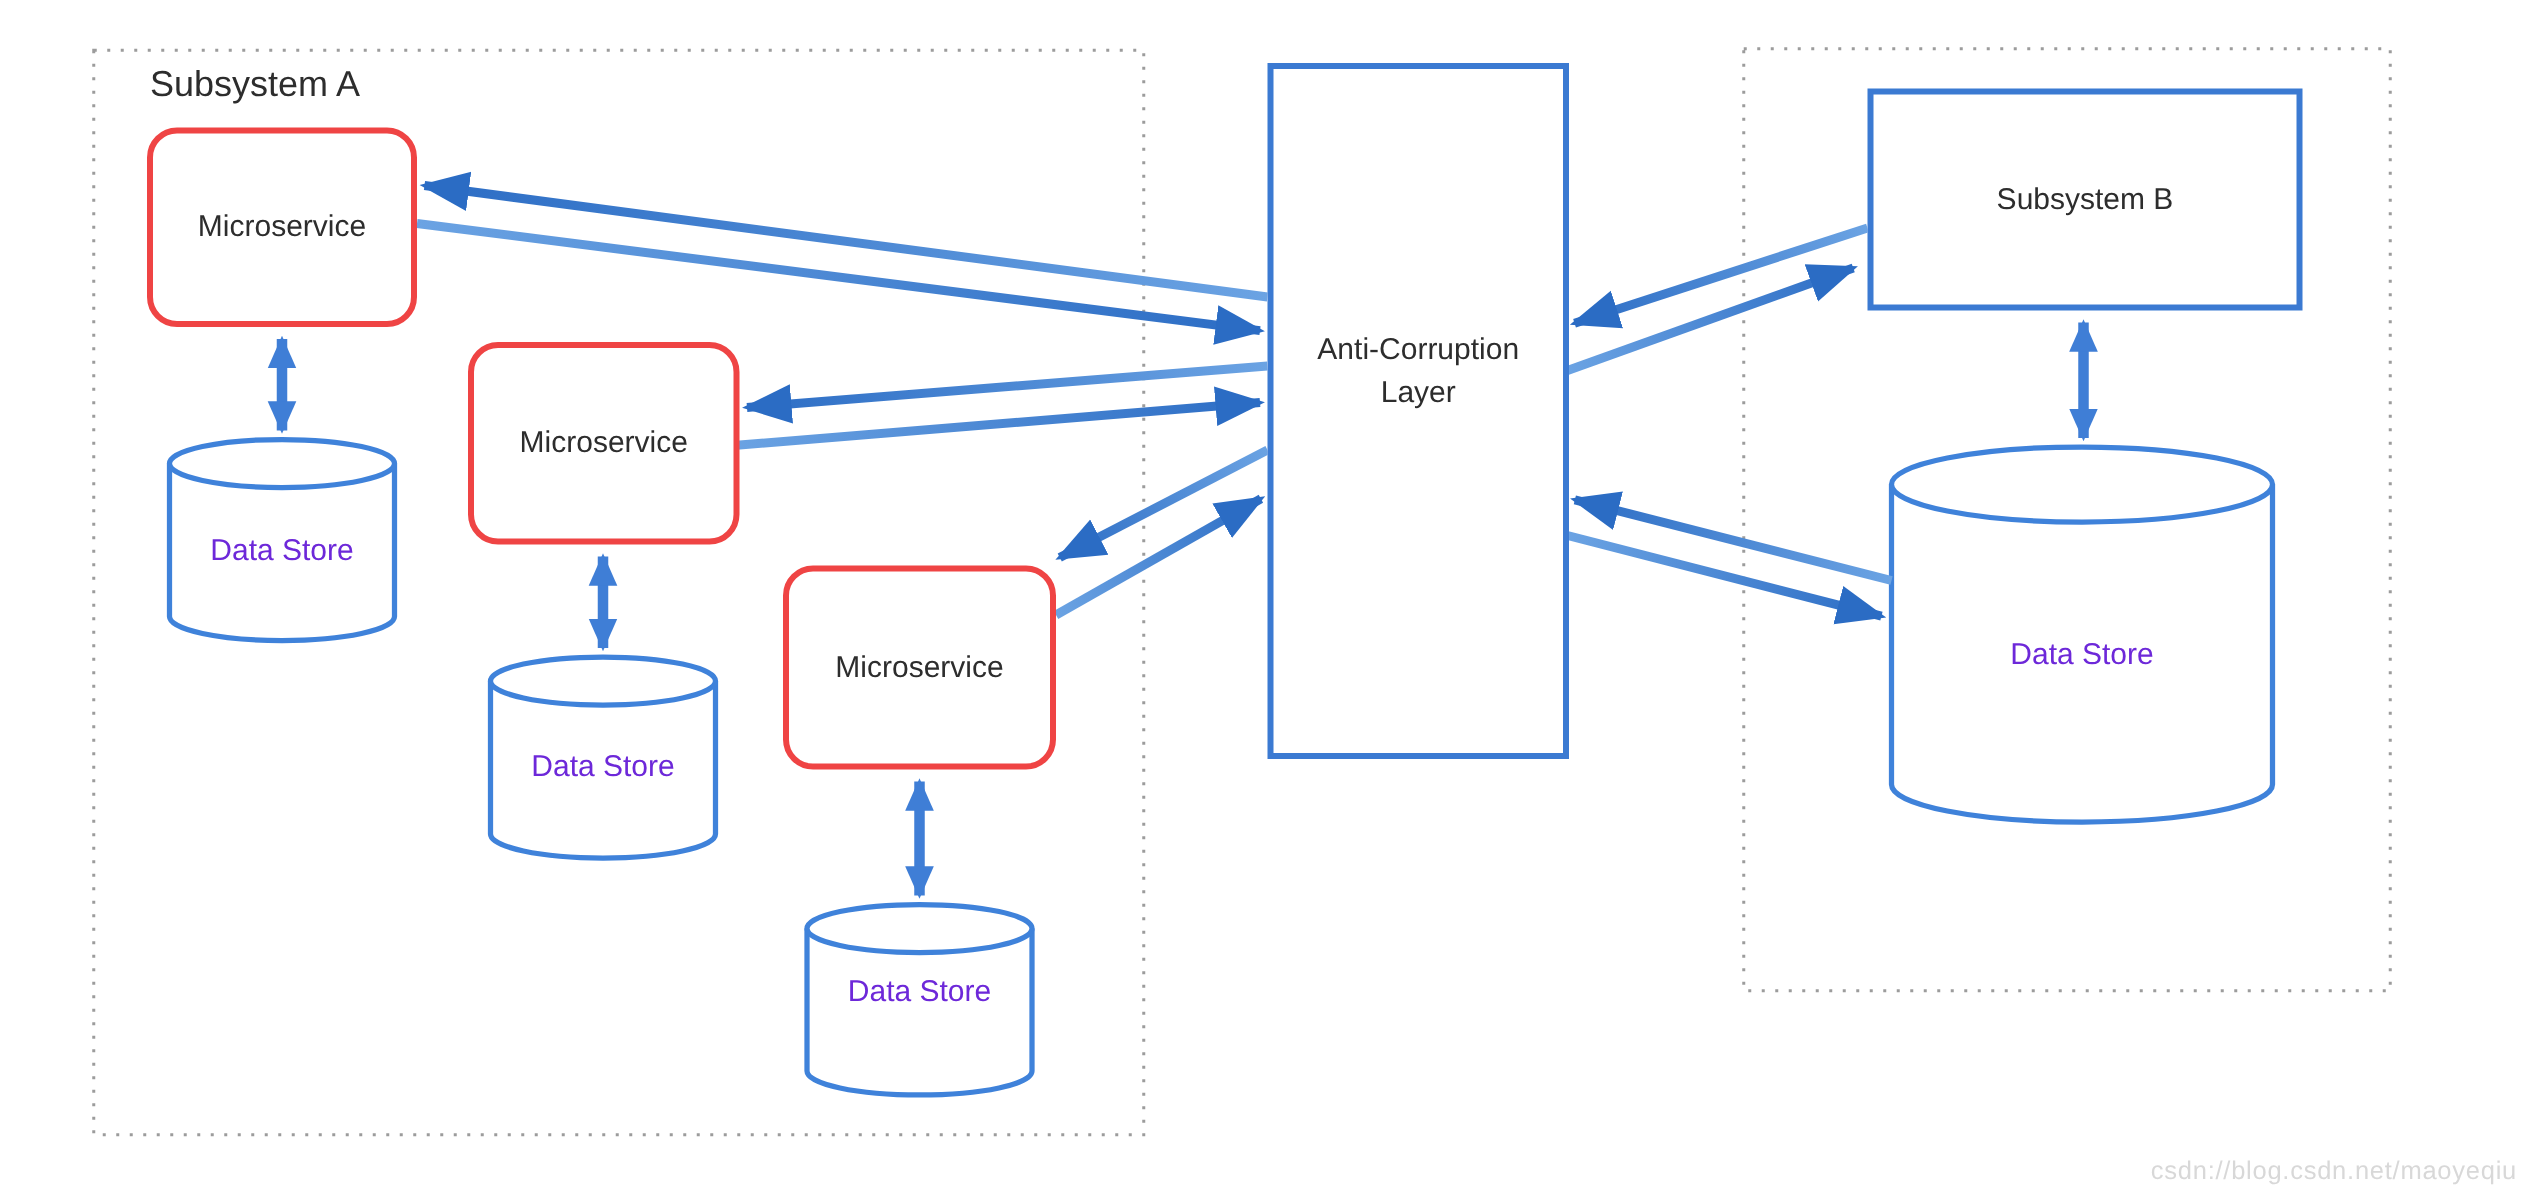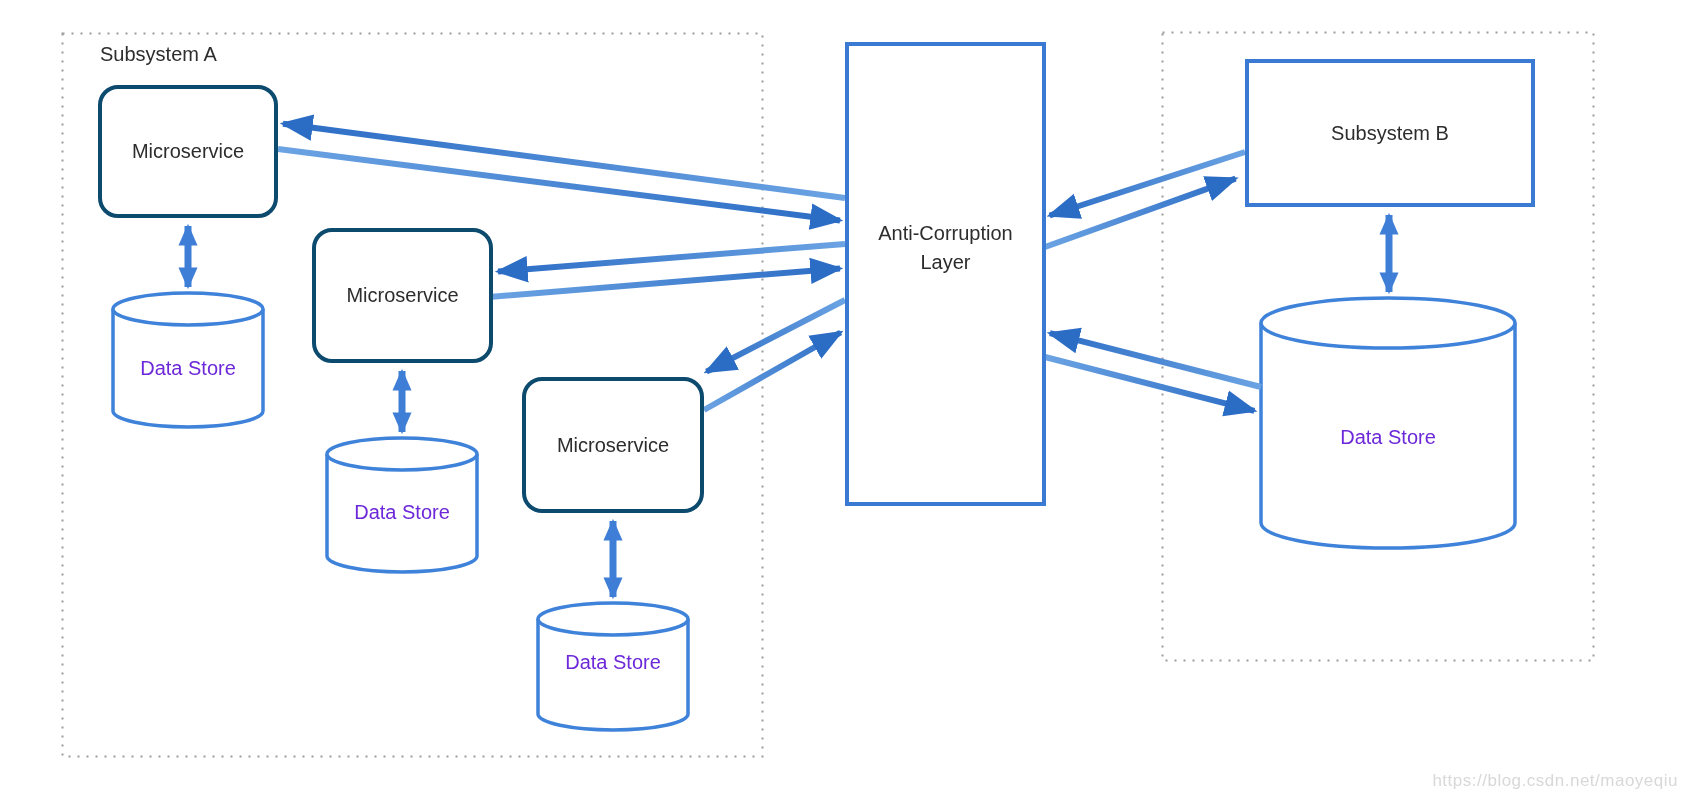--- a/index.html
+++ b/index.html
@@ -26,41 +26,41 @@
     box-sizing: border-box;
     background: #ffffff;
     display: flex;
     align-items: center;
     justify-content: center;
     color: #2d2d2d;
     font-size: 20px;
     z-index: 2;
   }
   .rounded {
-    border: 4px solid #0c4a6e;
+    border: 4px solid #ef4444;
     border-radius: 20px;
   }
   .square {
     border: 4px solid #3b7ad2;
   }
   .ms1 { left: 98px;  top: 85px;  width: 180px; height: 133px; }
   .ms2 { left: 312px; top: 228px; width: 181px; height: 135px; }
   .ms3 { left: 522px; top: 377px; width: 182px; height: 136px; }
   .acl { left: 845px; top: 42px;  width: 201px; height: 464px; z-index: 1; }
   .acl .box-label {
     width: 160px;
     text-align: center;
     line-height: 1.45;
     margin-bottom: 52px;
   }
   .subb { left: 1245px; top: 59px; width: 290px; height: 148px; }
   .group-label {
     position: absolute;
     left: 100px; top: 43px;
-    font-size: 20px;
+    font-size: 24px;
     color: #2d2d2d;
     z-index: 2;
   }
   .cyl-label {
     position: absolute;
     transform: translate(-50%, -50%);
     font-size: 20px;
     color: #6d28d9;
     white-space: nowrap;
     z-index: 3;
@@ -100,21 +100,21 @@
   </div>
   <div class="node-box square acl">
     <span class="box-label">Anti-Corruption Layer</span>
   </div>
 
   <div class="cyl-label ds1-label">Data Store</div>
   <div class="cyl-label ds2-label">Data Store</div>
   <div class="cyl-label ds3-label">Data Store</div>
   <div class="cyl-label dsb-label">Data Store</div>
 
-  <div class="watermark">https://blog.csdn.net/maoyeqiu</div>
+  <div class="watermark">csdn://blog.csdn.net/maoyeqiu</div>
 
   <svg class="layer-svg" viewBox="0 0 1684 802">
     <defs>
       <marker id="head-dark" viewBox="0 0 10 10" refX="9" refY="5" markerWidth="5.5" markerHeight="5.5" orient="auto">
         <path d="M0,1 L10,5 L0,9 Z" fill="#2b6cc4"></path>
       </marker>
       <marker id="head-v" viewBox="0 0 10 10" refX="9" refY="5" markerWidth="3.1" markerHeight="3.1" orient="auto-start-reverse">
         <path d="M0,0.6 L10,5 L0,9.4 Z" fill="#3f7ed6"></path>
       </marker>
       <linearGradient id="gA1" gradientUnits="userSpaceOnUse" x1="845" y1="198" x2="278" y2="123">

